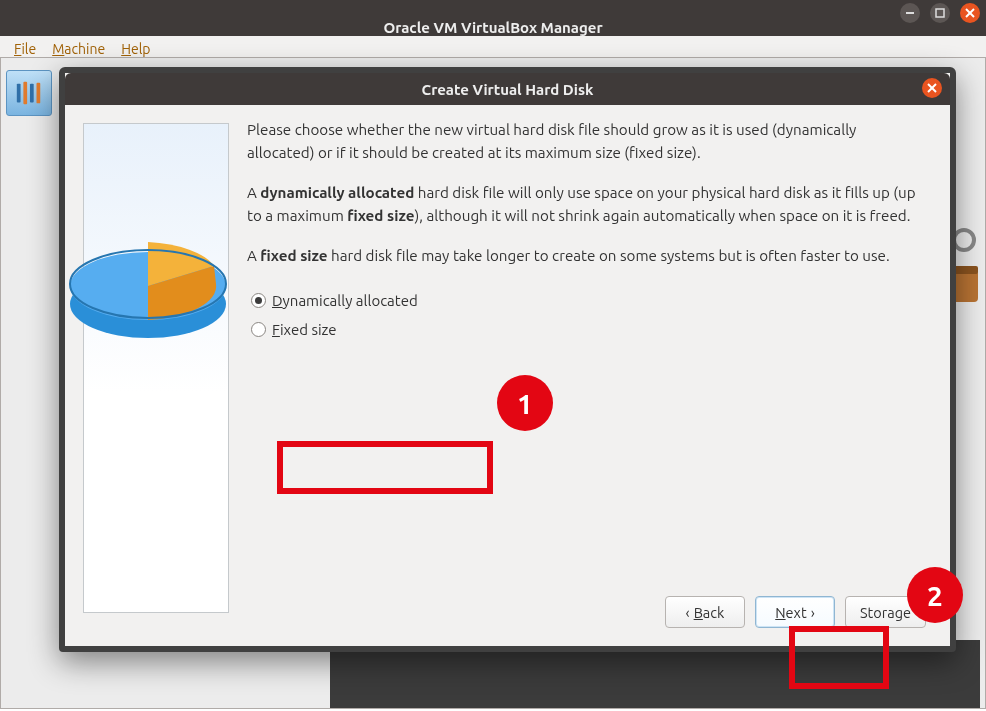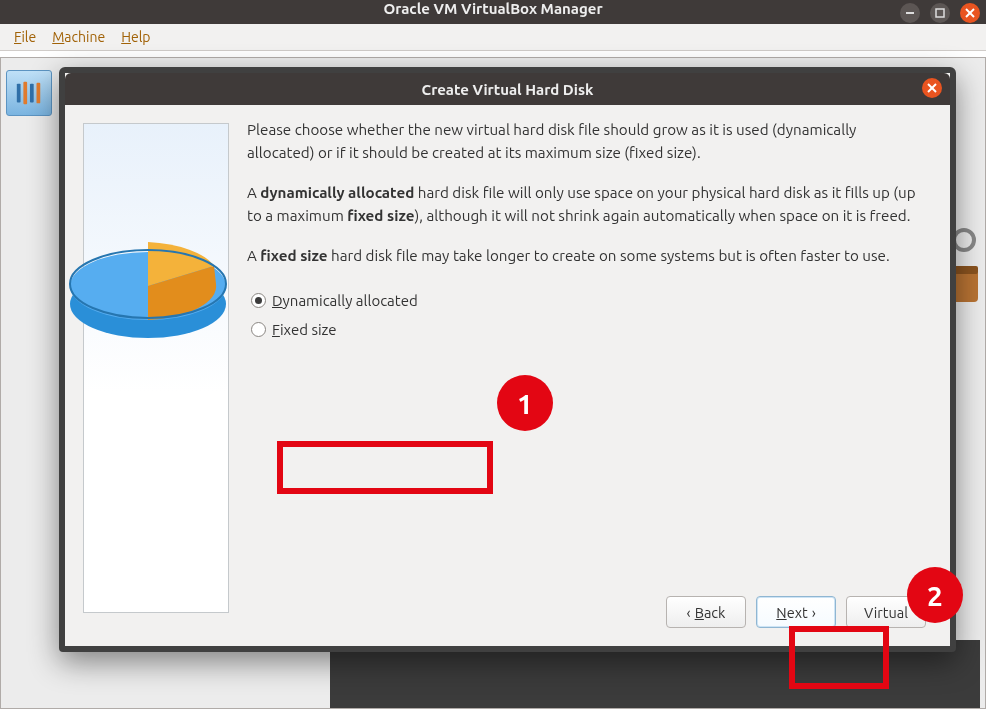--- a/index.html
+++ b/index.html
@@ -8,25 +8,25 @@
     width:986px; height:711px;
     font-family: "Ubuntu", "Segoe UI", Arial, sans-serif;
     font-size:15px;
     background:#fff;
     position:relative;
     overflow:hidden;
   }
 
   
   .titlebar {
-    height:24px;
+    height:36px;
     background:#3f3a39;
     color:#d7d2d0;
     display:flex;
-    align-items:flex-start;
+    align-items:flex-end;
     position:relative;
   }
   .titlebar .title {
     flex:1; text-align:center; font-weight:600; font-size:15px; color:#eee;
   }
   .win-controls { position:absolute; right:6px; top:3px; display:flex; gap:10px; align-items:center;}
   .win-btn { width:20px; height:20px; border-radius:50%; display:flex; align-items:center; justify-content:center;}
   .win-min, .win-max { background:#5c5654; color:#ccc;}
   .win-close { background:#e95420; color:#fff;}
   .win-btn svg { width:10px; height:10px; }
@@ -234,21 +234,21 @@
     <div class="btn-row">
       <div class="btn">
         <span style="margin-right:4px;">‹</span>
         <span><u>B</u><span>ack</span></span>
       </div>
       <div class="btn default">
         <span><u>N</u><span>ext</span></span>
         <span style="margin-left:4px;">›</span>
       </div>
       <div class="btn">
-        <span>Virtual</span>
+        <span>Storage</span>
       </div>
     </div>
 
   </div>
 </div>
 
 <div class="anno-box" style="left:277px; top:441px; width:216px; height:53px;"></div>
 <div class="anno-circle" style="left:497px; top:375px;">
     <span>1</span>
   </div>

